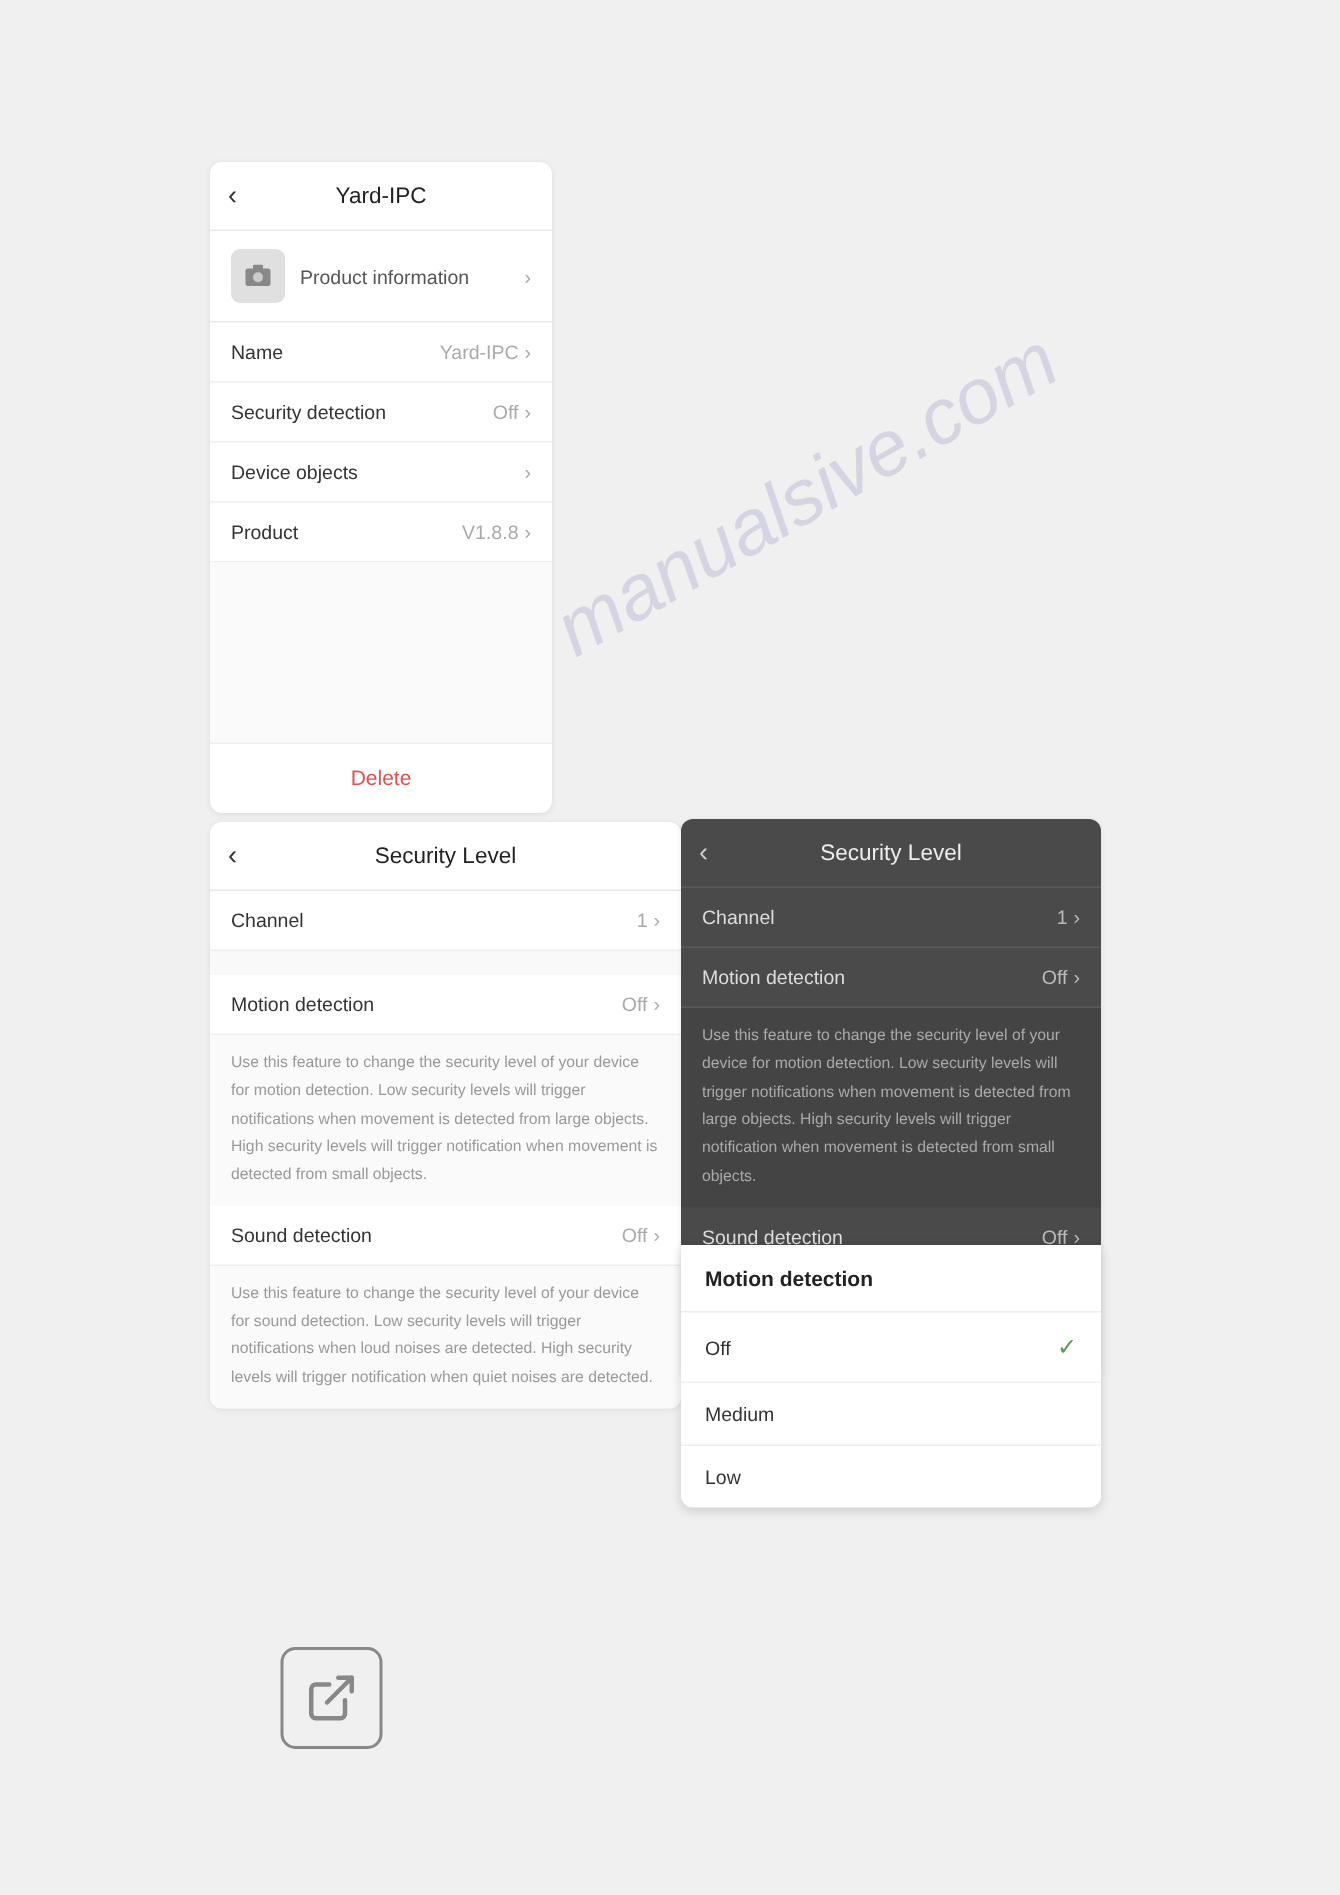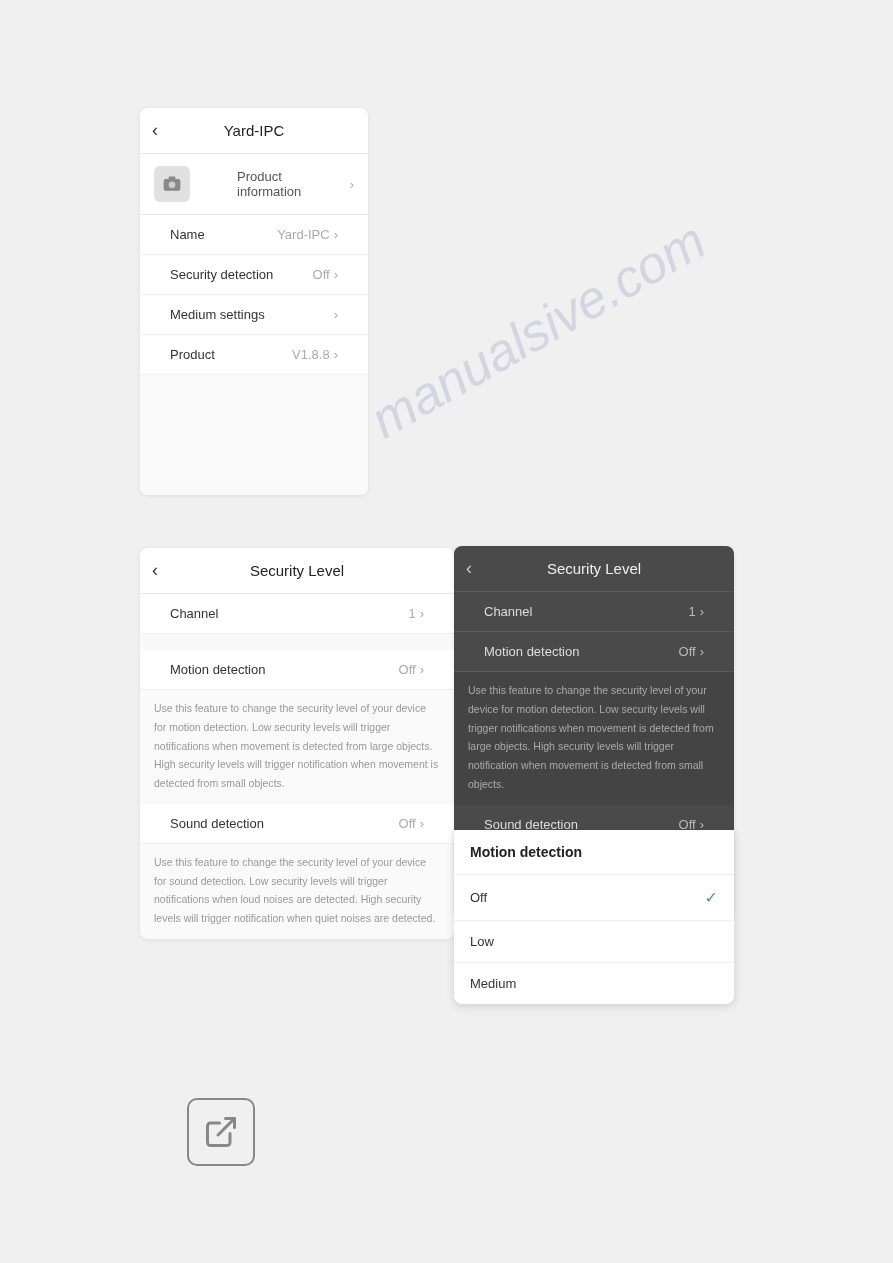--- a/index.html
+++ b/index.html
@@ -87,34 +87,33 @@
     .device-icon svg {
       width: 20px;
       height: 20px;
       fill: #888;
     }
 
     .product-info-label {
       font-size: 13px;
       color: #555;
       flex: 1;
-      margin-left: 37px;
     }
 
     .chevron {
       color: #aaa;
       font-size: 13px;
       margin-left: 4px;
     }
 
     .menu-row {
       display: flex;
       align-items: center;
       justify-content: space-between;
-      padding: 12px 30px;
+      padding: 12px 14px;
       border-bottom: 1px solid #efefef;
       cursor: pointer;
       text-align: right;
     }
 
     .menu-row:last-of-type {
       border-bottom: none;
     }
 
     .menu-label {
@@ -325,34 +324,37 @@
 
   <div class="menu-row">
     <span class="menu-label">Security detection</span>
     <span class="menu-value">
       <span>Off</span>
       <span>›</span>
     </span>
   </div>
 
   <div class="menu-row">
-    <span class="menu-label">Medium settings</span>
+    <span class="menu-label">Device objects</span>
     <span class="menu-value">›</span>
   </div>
 
   <div class="menu-row">
     <span class="menu-label">Product</span>
     <span class="menu-value">
       <span>V1.8.8</span>
       <span>›</span>
     </span>
   </div>
 
   <div class="empty-area"></div>
 
+  <div class="delete-row">
+    <span class="delete-label">Delete</span>
+  </div>
 </div>
 
 <div class="bottom-left-panel panel">
 
   <div class="panel-header">
     <span class="back-arrow">‹</span>
     <span class="panel-title">Security Level</span>
   </div>
 
   <div class="menu-row">
@@ -428,25 +430,25 @@
 
 <div class="dropdown-panel">
   <div class="dropdown-header">Motion detection</div>
 
   <div class="dropdown-option">
     <span class="option-label">Off</span>
     <span class="check-mark">✓</span>
   </div>
 
   <div class="dropdown-option">
+    <span class="option-label">Medium</span>
+  </div>
+
+  <div class="dropdown-option">
     <span class="option-label">Low</span>
-  </div>
-
-  <div class="dropdown-option">
-    <span class="option-label">Medium</span>
   </div>
 
 </div>
 
 <div class="share-icon-container">
   <div class="share-icon-box">
     <svg viewBox="0 0 24 24">
       <path d="M18 13v6a2 2 0 01-2 2H5a2 2 0 01-2-2V8a2 2 0 012-2h6" stroke-linecap="round" stroke-linejoin="round"></path>
       <polyline points="15 3 21 3 21 9" stroke-linecap="round" stroke-linejoin="round"></polyline>
       <line x1="10" y1="14" x2="21" y2="3" stroke-linecap="round"></line>

